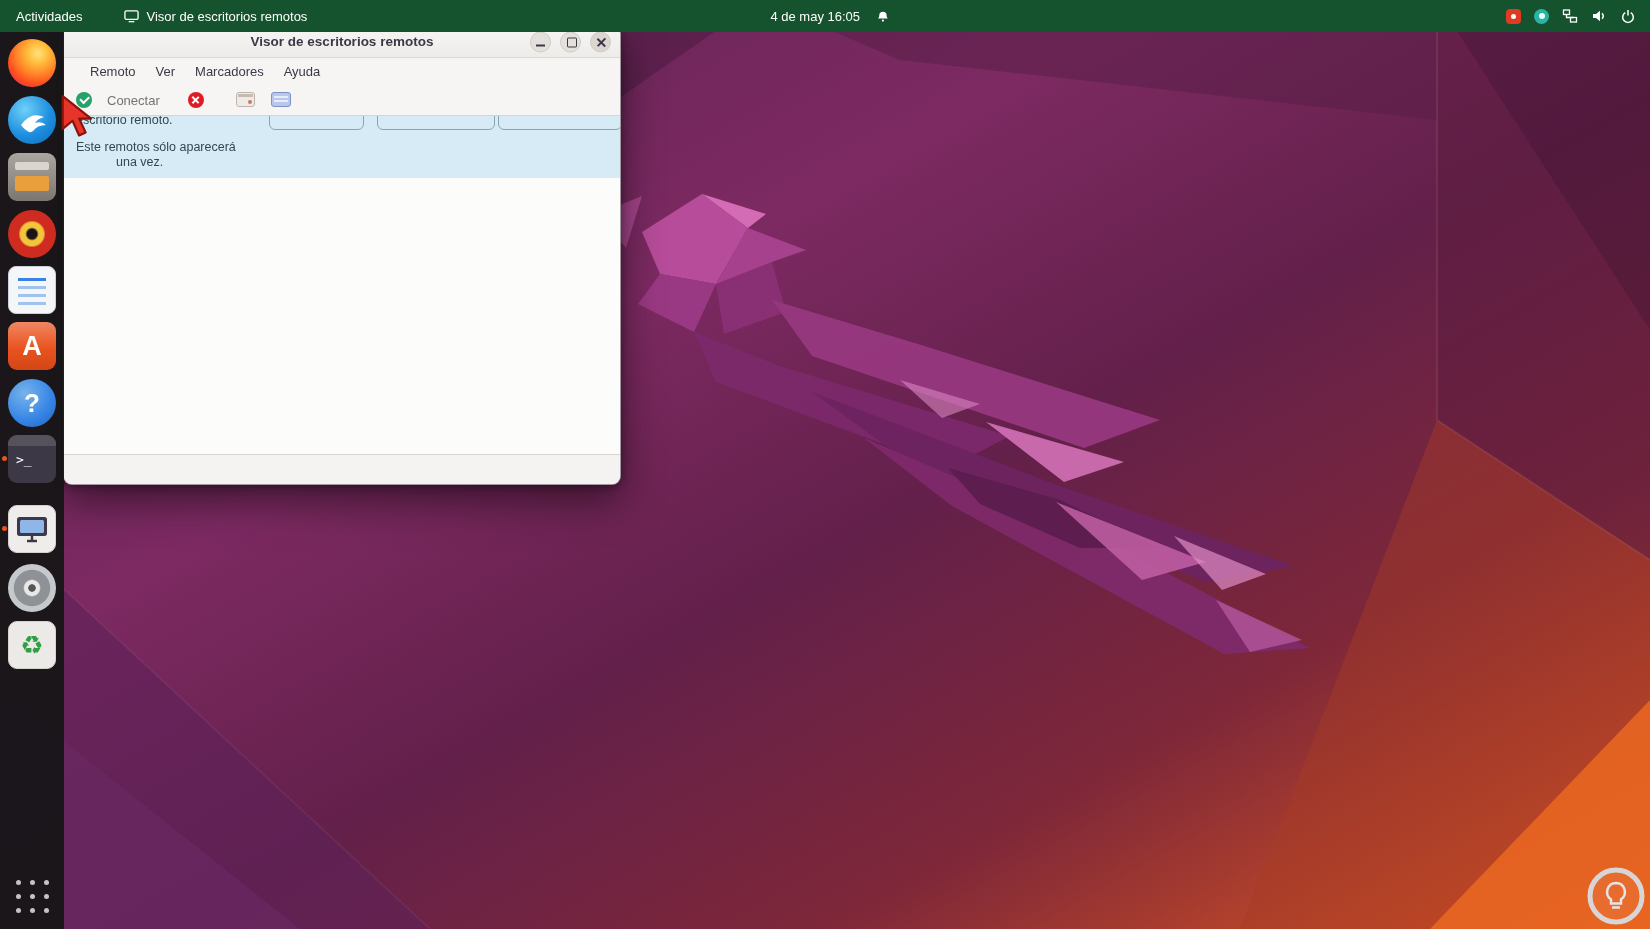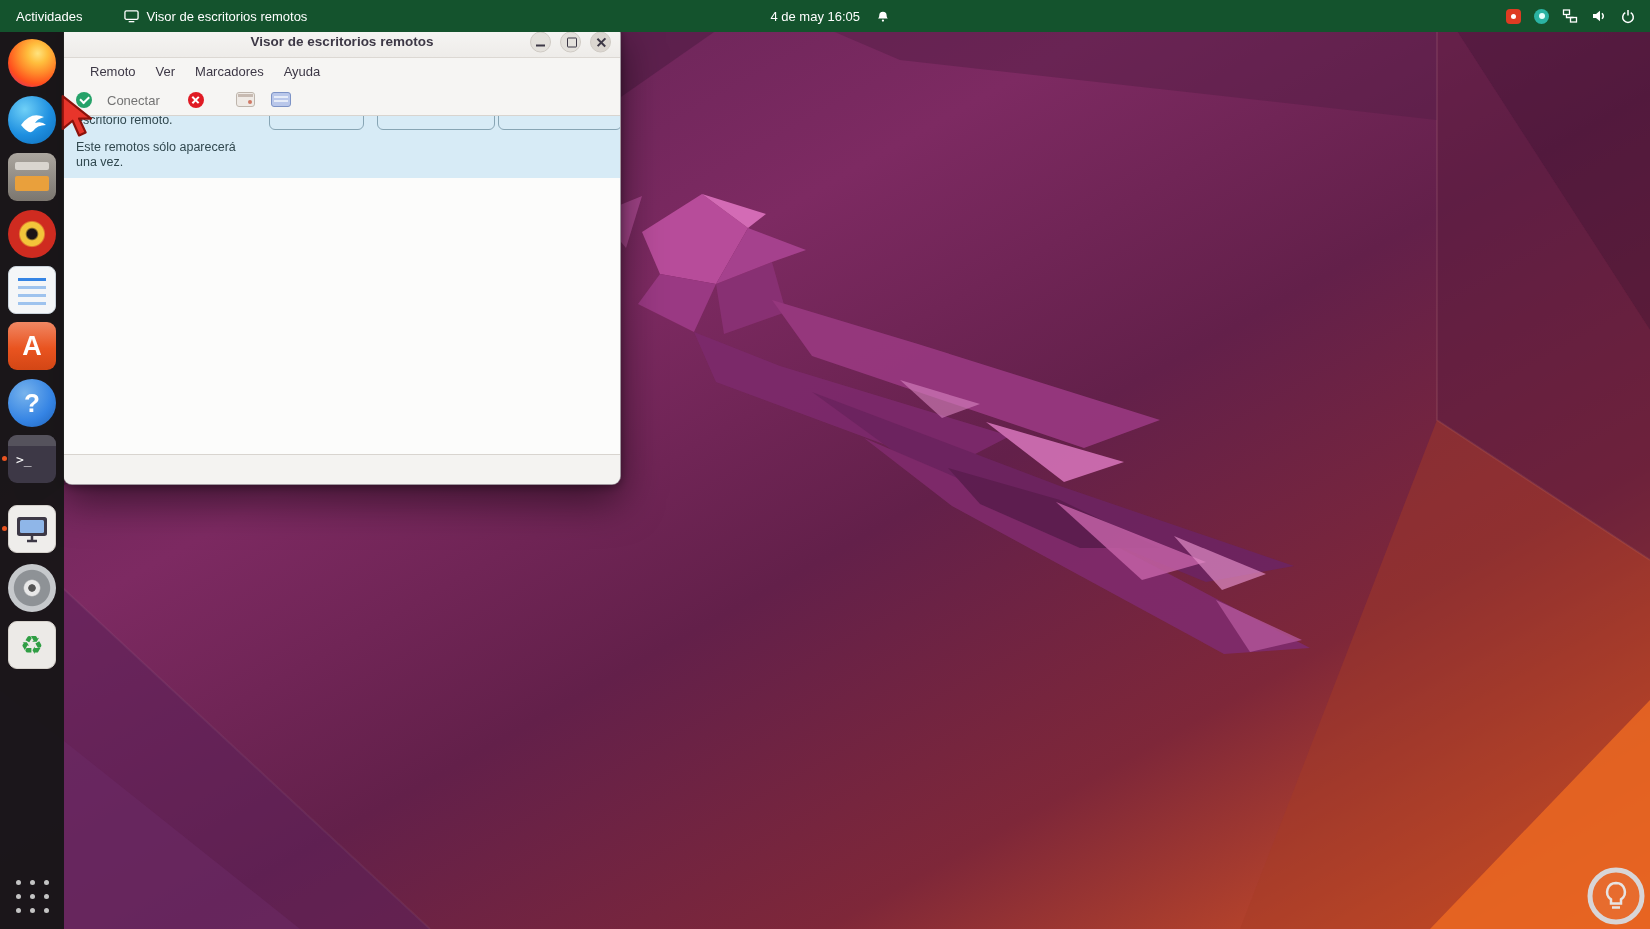--- a/index.html
+++ b/index.html
@@ -96,21 +96,21 @@
   .tb-kb::after{content:"";position:absolute;left:2px;top:3px;right:2px;height:2px;background:#e6ecf8;box-shadow:0 4px 0 #e6ecf8;}
 
   .infobar{position:relative;height:62px;background:#d7ebf6;overflow:hidden;flex:0 0 auto;}
   .clip-line{position:absolute;top:-3px;left:12px;font-size:12.5px;color:#31484f;}
   .ib-btn{position:absolute;top:-17px;height:31px;border:1px solid #87a5b4;border-radius:6px;background:transparent;cursor:pointer;}
   .ib-btn.b1{left:205px;width:95px;}
   .ib-btn.b2{left:313px;width:118px;}
   .ib-btn.b3{left:434px;width:124px;}
   .msg{position:absolute;left:12px;font-size:12.5px;color:#31484f;}
   .msg.l1{top:24px;}
-  .msg.l2{top:39px;}
+  .msg.l2{top:39px;margin-left:40px;}
 
   .main-area{flex:1;background:#fcfcfb;}
   .statusbar{flex:0 0 30px;background:#f4f3f1;border-top:1px solid #d8d4cf;}
 
   
   .arrow{position:absolute;left:58px;top:94px;z-index:60;}
   .watermark{position:absolute;right:2px;bottom:-3px;z-index:20;opacity:.95;}
 </style>
 </head>
 <body>

